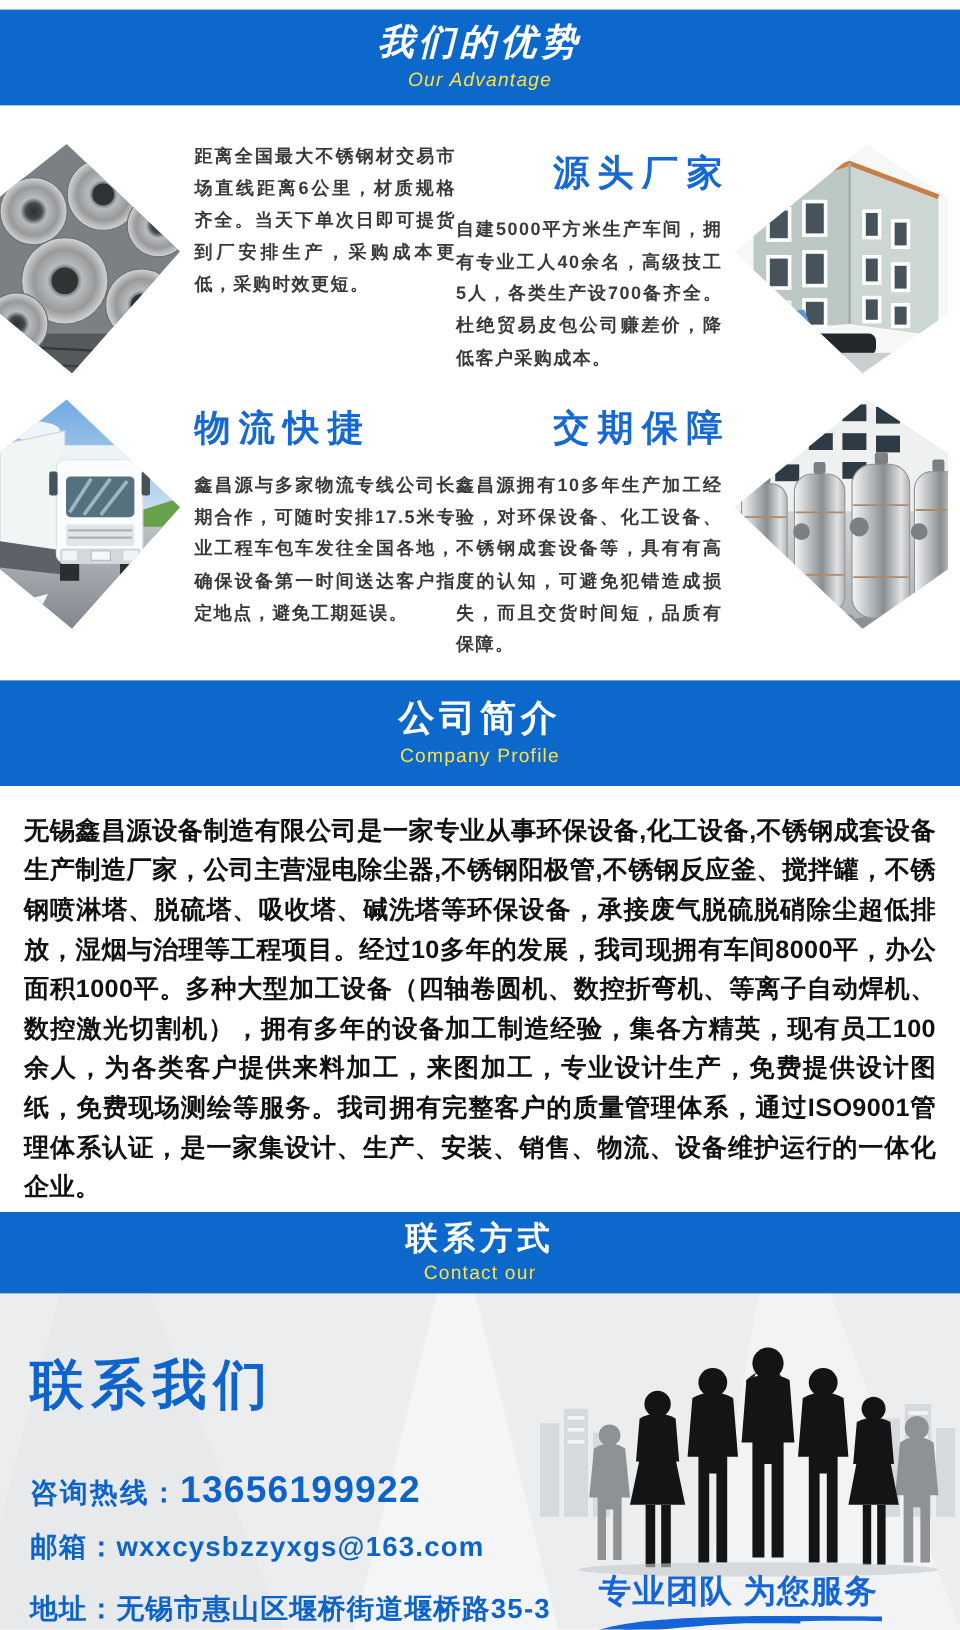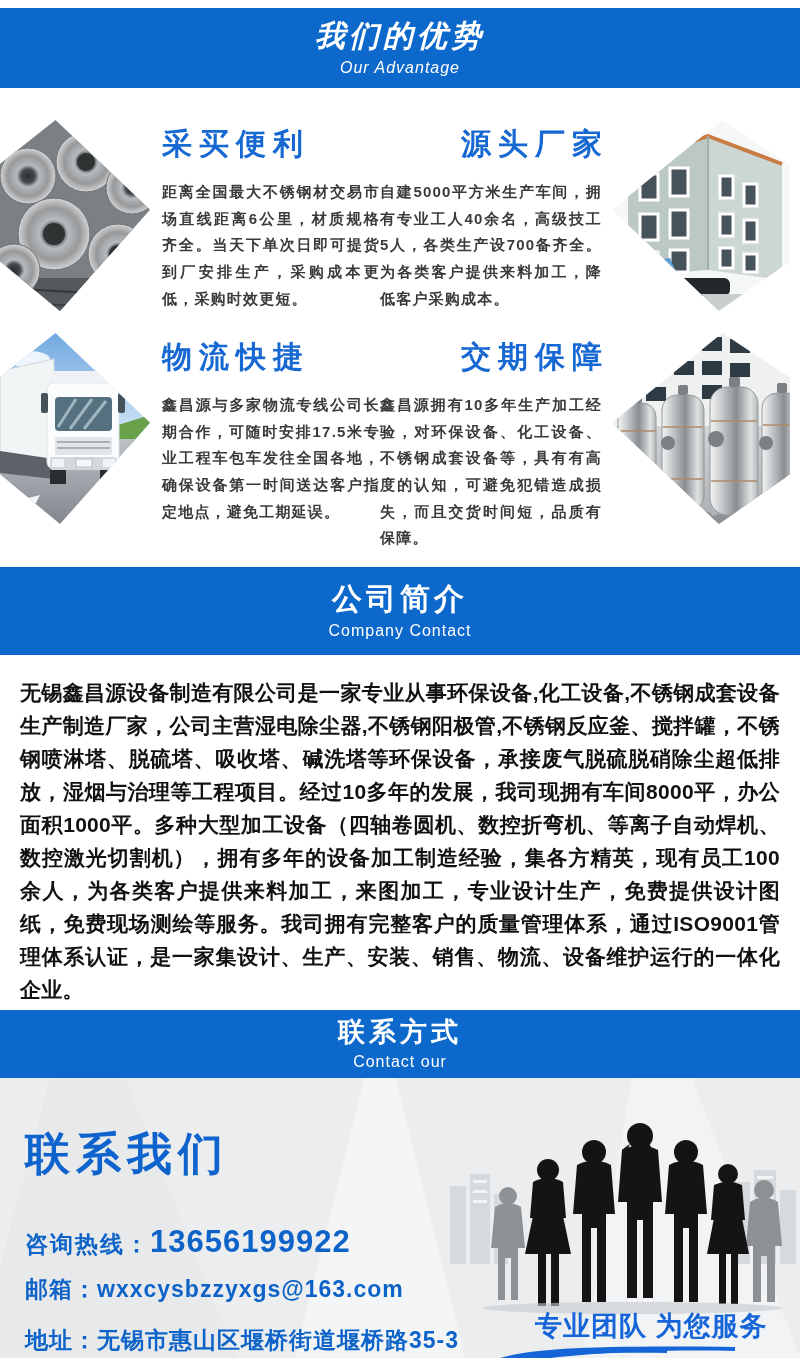--- a/index.html
+++ b/index.html
@@ -9,21 +9,21 @@
     overflow:hidden;position:relative;
   }
   
   .banner{background:#0d68cb;color:#fff;text-align:center;
     display:flex;flex-direction:column;justify-content:center;}
   .banner-1{height:80px;margin-top:8px;font-style:italic;}
   .banner-2{height:88px;}
   .banner-3{height:68px;}
   .banner .t{font-size:30px;font-weight:bold;letter-spacing:4px;line-height:1.15;}
   .banner-3 .t{font-size:27px;}
-  .banner .s{font-size:16px;color:#ffffff;margin-top:5px;letter-spacing:1px;}
+  .banner .s{font-size:16px;color:#fde047;margin-top:5px;letter-spacing:1px;}
   
   .adv-section{padding:30px 0 15px;background:#fff;}
   .adv-row{display:flex;align-items:flex-start;}
   .adv-row + .adv-row{margin-top:18px;}
   .hex{height:195px;position:relative;flex:none;overflow:hidden;}
   .hex svg{display:block;width:100%;height:100%;}
   .hex-left{width:150px;clip-path:polygon(37% 1%,100% 47%,40% 99%,-40% 48%);}
   .hex-right{width:178px;clip-path:polygon(62% 1%,0% 47%,60% 99%,140% 48%);}
   .adv-text{width:218px;}
   .adv-text.lft{margin-left:12px;}
@@ -46,21 +46,21 @@
   .ray3{left:560px;width:240px;background:#f3f4f6;opacity:.8;
     clip-path:polygon(30% 0,55% 0,110% 100%,5% 100%);}
   .contact-heading{position:absolute;left:25px;top:46px;font-size:45px;font-weight:bold;
     color:#0f63cc;letter-spacing:6px;}
   .c-line{position:absolute;left:25px;color:#0d63c8;font-weight:bold;white-space:nowrap;}
   .c-hotline{top:146px;font-size:23px;letter-spacing:2px;}
   .c-hotline .num{font-size:31px;letter-spacing:1px;}
   .c-email{top:196px;font-size:23px;letter-spacing:1px;}
   .c-address{top:247px;font-size:23px;letter-spacing:1px;}
   .team-art{position:absolute;right:0;top:8px;width:368px;height:228px;}
-  .slogan-main{position:absolute;left:535px;top:230px;font-size:27px;font-weight:bold;
+  .slogan-main{position:absolute;left:499px;top:230px;font-size:27px;font-weight:bold;
     color:#1565d8;letter-spacing:1px;white-space:nowrap;}
   .brush{position:absolute;left:487px;top:264px;width:252px;height:26px;}
 </style>
 </head>
 <body>
 
 <div class="banner banner-1">
   <div class="t">我们的优势</div>
   <div class="s">Our Advantage</div>
 </div>
@@ -88,26 +88,25 @@
         <circle cx="132" cy="70" r="26" fill="url(#coil)" stroke="#6e7174"></circle>
         <circle cx="54" cy="116" r="36" fill="url(#coil)" stroke="#6e7174"></circle>
         <circle cx="118" cy="136" r="30" fill="url(#coil)" stroke="#6e7174"></circle>
         <circle cx="14" cy="152" r="26" fill="url(#coil)" stroke="#6e7174"></circle>
         <circle cx="54" cy="116" r="11" fill="#303334"></circle>
         <circle cx="86" cy="44" r="9" fill="#303334"></circle>
         <circle cx="118" cy="136" r="9" fill="#303334"></circle>
       </svg>
     </div>
     <div class="adv-text lft">
-      <div class="adv-title">采买便利</div>
       <p class="adv-para">距离全国最大不锈钢材交易市场直线距离6公里，材质规格齐全。当天下单次日即可提货到厂安排生产，采购成本更低，采购时效更短。</p>
     </div>
     <div class="adv-text rgt">
       <div class="adv-title">源头厂家</div>
-      <p class="adv-para">自建5000平方米生产车间，拥有专业工人40余名，高级技工5人，各类生产设700备齐全。为各类客户提供来料加工，降低客户采购成本。</p>
+      <p class="adv-para">自建5000平方米生产车间，拥有专业工人40余名，高级技工5人，各类生产设700备齐全。杜绝贸易皮包公司赚差价，降低客户采购成本。</p>
     </div>
     <div class="hex hex-right" style="margin-left:10px;">
       <svg viewBox="0 0 178 195" preserveAspectRatio="xMidYMid slice">
         <rect width="178" height="195" fill="#f6f7f7"></rect>
         <polygon points="16,44 96,18 96,152 16,158" fill="#bcc8c4"></polygon>
         <polygon points="96,18 170,46 170,162 96,152" fill="#ccd6d2"></polygon>
         <polyline points="16,44 96,18 170,46" fill="none" stroke="#c97c44" stroke-width="4"></polyline>
         <g fill="#47535b" stroke="#ffffff" stroke-width="3">
           <rect x="28" y="56" width="18" height="26"></rect>
             <rect x="58" y="50" width="18" height="28"></rect>
@@ -234,21 +233,21 @@
             <circle cx="104" cy="108" r="8"></circle>
             <circle cx="154" cy="112" r="7"></circle>
         </g>
       </svg>
     </div>
   </div>
 </div>
 
 <div class="banner banner-2">
   <div class="t">公司简介</div>
-  <div class="s">Company Contact</div>
+  <div class="s">Company Profile</div>
 </div>
 
 <p class="profile-body">无锡鑫昌源设备制造有限公司是一家专业从事环保设备,化工设备,不锈钢成套设备生产制造厂家，公司主营湿电除尘器,不锈钢阳极管,不锈钢反应釜、搅拌罐，不锈钢喷淋塔、脱硫塔、吸收塔、碱洗塔等环保设备，承接废气脱硫脱硝除尘超低排放，湿烟与治理等工程项目。经过10多年的发展，我司现拥有车间8000平，办公面积1000平。多种大型加工设备（四轴卷圆机、数控折弯机、等离子自动焊机、数控激光切割机），拥有多年的设备加工制造经验，集各方精英，现有员工100余人，为各类客户提供来料加工，来图加工，专业设计生产，免费提供设计图纸，免费现场测绘等服务。我司拥有完整客户的质量管理体系，通过ISO9001管理体系认证，是一家集设计、生产、安装、销售、物流、设备维护运行的一体化企业。</p>
 
 <div class="banner banner-3">
   <div class="t">联系方式</div>
   <div class="s">Contact our</div>
 </div>
 
 <div class="contact">

